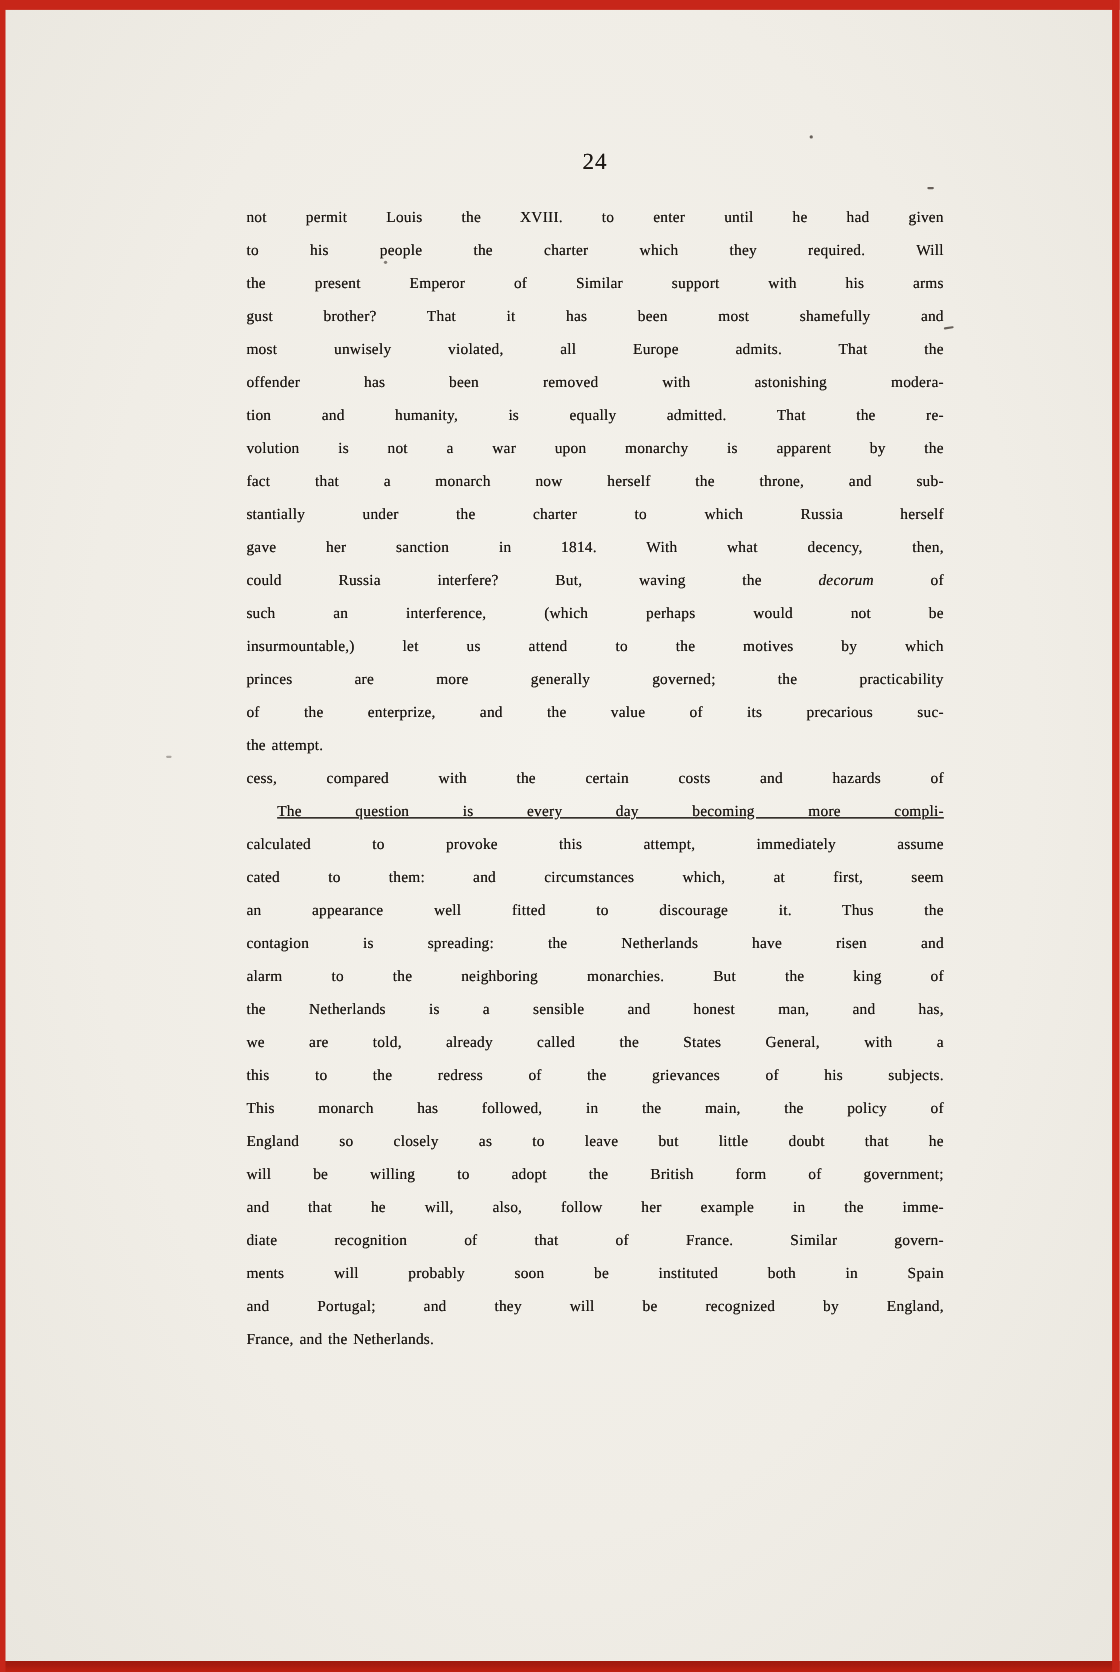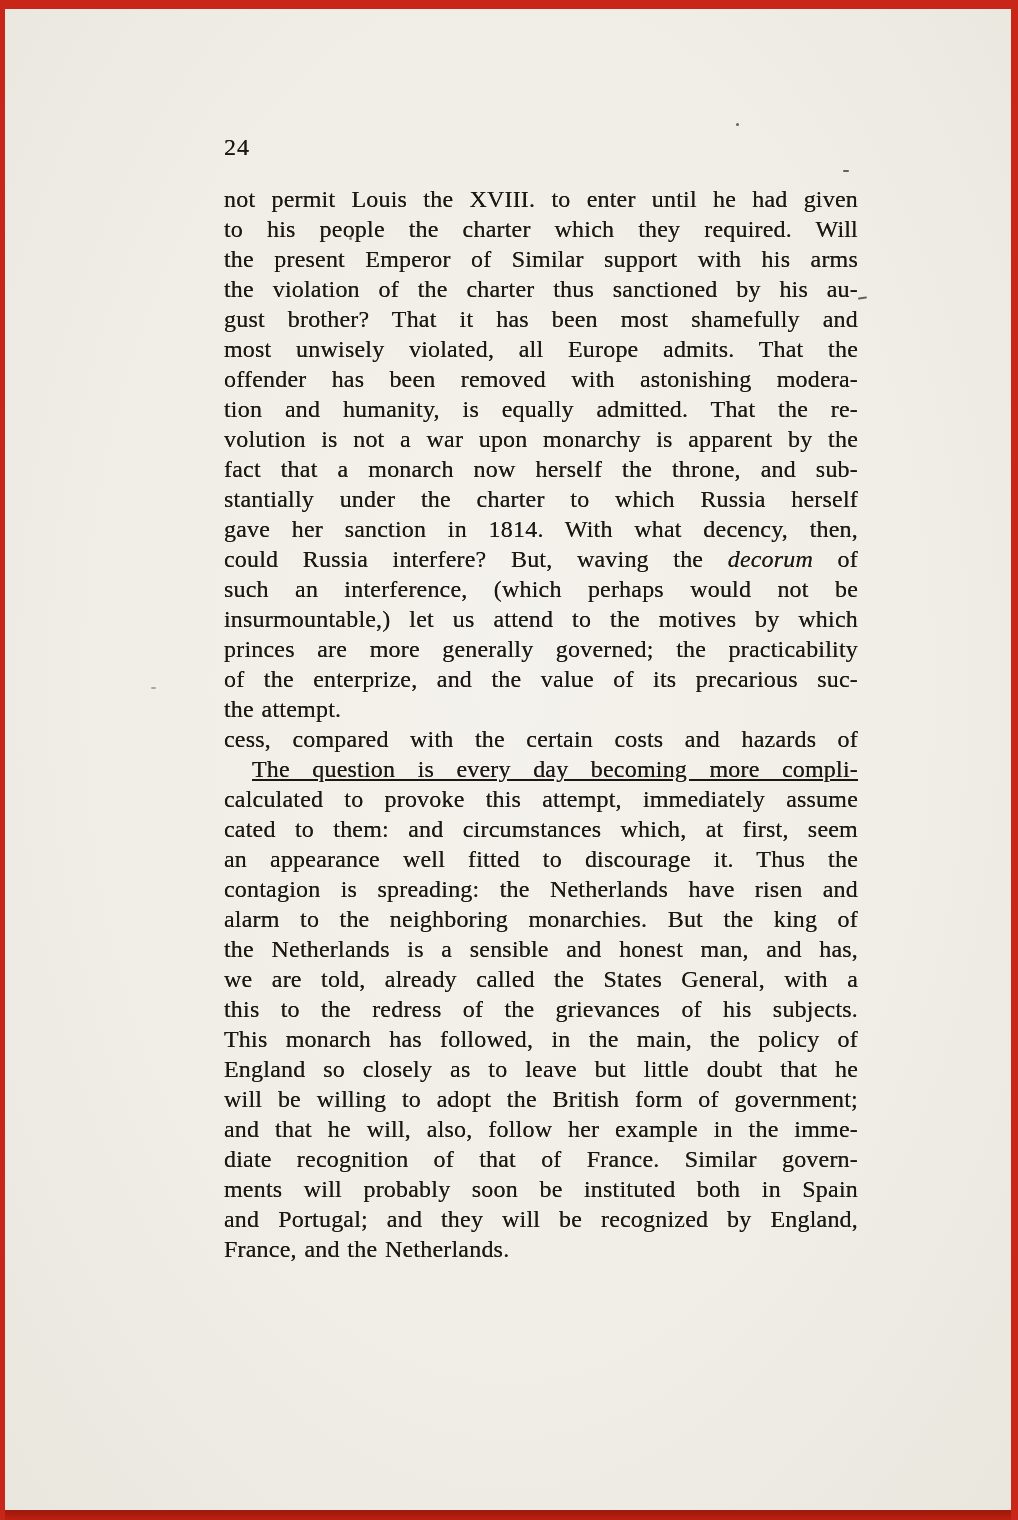--- a/index.html
+++ b/index.html
@@ -28,29 +28,30 @@
   .edge.left   { top: 0; bottom: 0; left: 0; width: 5px; }
   .edge.right  { top: 0; bottom: 0; right: 0; width: 7px; }
 
   .text-block {
     position: absolute;
     top: 132px;
     left: 224px;
     width: 634px;
   }
   .page-number {
-    font-size: 24px;
+    text-align: center;
+    font-size: 21px;
     line-height: 30px;
     margin-bottom: 22px;
     letter-spacing: 1px;
     text-shadow: 0 0 0.5px rgba(20,15,10,0.75);
   }
   .paragraph { margin: 0; }
   .line {
-    font-size: 24px;
+    font-size: 14px;
     line-height: 30px;
     text-align: justify;
     text-align-last: justify;
     word-spacing: 1.5px;
     letter-spacing: 0.2px;
     text-shadow: 0 0 0.55px rgba(20,15,10,0.8);
     white-space: normal;
   }
   .line.last { text-align-last: left; }
   .line.indent { text-indent: 28px; text-decoration: underline; }
@@ -79,21 +80,20 @@
   <div class="artifact a4"></div>
   <div class="artifact a5"></div>
 
   <div class="text-block">
     <div class="page-number">24</div>
     <div class="paragraphs">
         <div class="paragraph">
           <div class="line">not permit Louis the XVIII. to enter until he had given</div>
           <div class="line">to his people the charter which they required.  Will</div>
           <div class="line">the present Emperor of Similar support with his arms</div>
-          <div class="line">the violation of the charter thus sanctioned by his au-</div>
           <div class="line">gust brother?  That it has been most shamefully and</div>
           <div class="line">most unwisely violated, all Europe admits.  That the</div>
           <div class="line">offender has been removed with astonishing modera-</div>
           <div class="line">tion and humanity, is equally admitted.  That the re-</div>
           <div class="line">volution is not a war upon monarchy is apparent by the</div>
           <div class="line">fact that a monarch now herself the throne, and sub-</div>
           <div class="line">stantially under the charter to which Russia herself</div>
           <div class="line">gave her sanction in 1814.  With what decency, then,</div>
           <div class="line">could Russia interfere?  But, waving the <i>decorum</i> of</div>
           <div class="line">such an interference, (which perhaps would not be</div>

